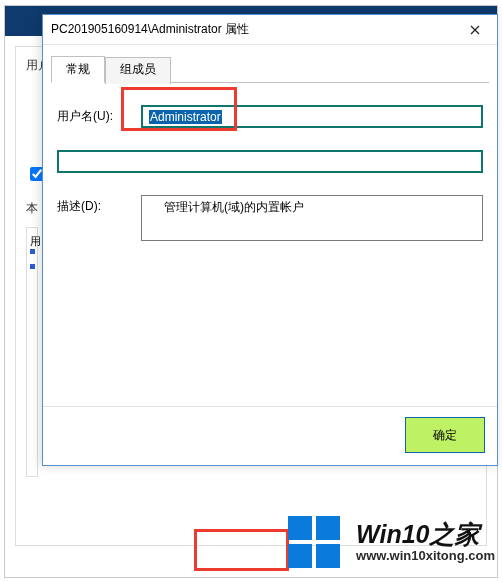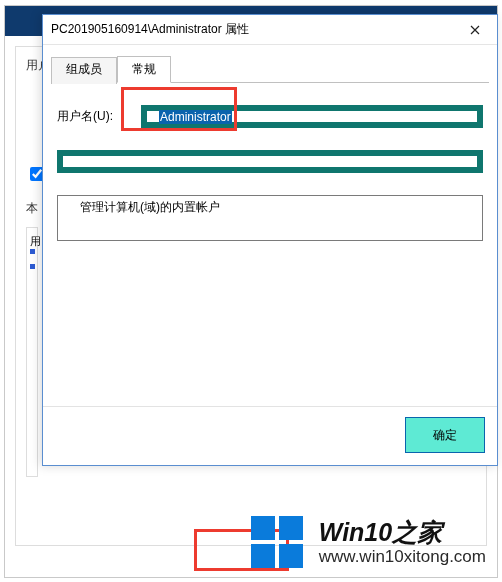--- a/index.html
+++ b/index.html
@@ -109,22 +109,22 @@
     margin-bottom: 22px;
   }
   .form-label {
     width: 84px;
     padding-top: 3px;
     color: #000;
   }
   .text-input {
     flex: 1;
     height: 23px;
-    border: 6px solid #0f766e;
-    padding: 2px 12px;
+    border: 2px solid #0f766e;
+    padding: 2px 6px;
     font: inherit;
     outline: none;
   }
   .textarea {
     flex: 1;
     height: 46px;
     border: 1px solid #7a7a7a;
     padding: 3px 22px;
     font: inherit;
     resize: none;
@@ -136,57 +136,57 @@
     display: flex;
     justify-content: flex-end;
     padding: 10px 12px 12px 12px;
     border-top: 1px solid #e3e3e3;
     gap: 8px;
   }
   .btn {
     min-width: 80px;
     height: 24px;
     border: 1px solid #adadad;
-    background: #5eead4;
+    background: #bef264;
     font: inherit;
     padding: 17px;
     display:flex; align-items:center; justify-content:center;text-align:right;
   }
   .btn.default { border-color:#0a64ad; }
 
   
   .annot {
     position: absolute;
     border: 3px solid #ed3b2f;
     pointer-events: none;
   }
   .annot1 { left: 121px; top: 87px; width: 116px; height: 44px; }
   .annot2 { left: 194px; top: 529px; width: 95px; height: 42px; }
 
   
   .wm {
     position: absolute;
-    right: 16px; bottom: 14px;
+    right: 7px; bottom: 14px;
     display: flex;
     align-items: center;
     gap: 16px;
     pointer-events: none;
     margin-left: 32px;
   }
   .wm-logo {
     width: 52px; height: 52px;
     display: grid;
     grid-template-columns: 1fr 1fr;
     grid-template-rows: 1fr 1fr;
     gap: 4px;
   }
   .wm-logo div { background:#0a7bdb; }
   .wm-text { line-height:1.15; }
   .wm-title { font-size: 25px; font-weight:700; font-style:italic; color:#111; }
-  .wm-url { font-size: 17px; color:#2a2a2a; }
+  .wm-url { font-size: 13px; color:#2a2a2a;font-weight:bold; }
 </style>
 </head>
 <body>
 
 <div class="bg-window">
   <div class="topbar"></div>
   <div class="bg-inner">
     <span class="bg-label">用户</span>
     <div class="bg-check">
       <input type="checkbox" checked="" style="">
@@ -204,35 +204,36 @@
   <div class="titlebar">
     <span class="title-text">PC201905160914\Administrator 属性</span>
     <div class="close-btn">
       <svg width="10" height="10" viewBox="0 0 10 10">
           <path d="M1 1 L9 9 M9 1 L1 9" stroke="currentColor" stroke-width="1.2" fill="none"></path>
         </svg>
     </div>
   </div>
 
   <div class="tab-strip">
+    <div class="tab active">常规</div>
     <div class="tab inactive">组成员</div>
-    <div class="tab active">常规</div>
   </div>
 
   <div class="form-area">
     <div class="form-row">
       <div class="form-label">用户名(U):</div>
       <div class="text-input" style="display:flex;align-items:center;">
         <span class="selected-text">Administrator</span>
       </div>
     </div>
     <div class="form-row">
       <input class="text-input" value="" style="">
     </div>
     <div class="form-row">
+      <div class="form-label">描述(D):</div>
       <textarea class="textarea" style="">管理计算机(域)的内置帐户</textarea>
     </div>
   </div>
 
   <div class="dialog-buttons">
     <button class="btn default">确定</button>
   </div>
 </div>
 
 <div class="annot annot1"></div>

